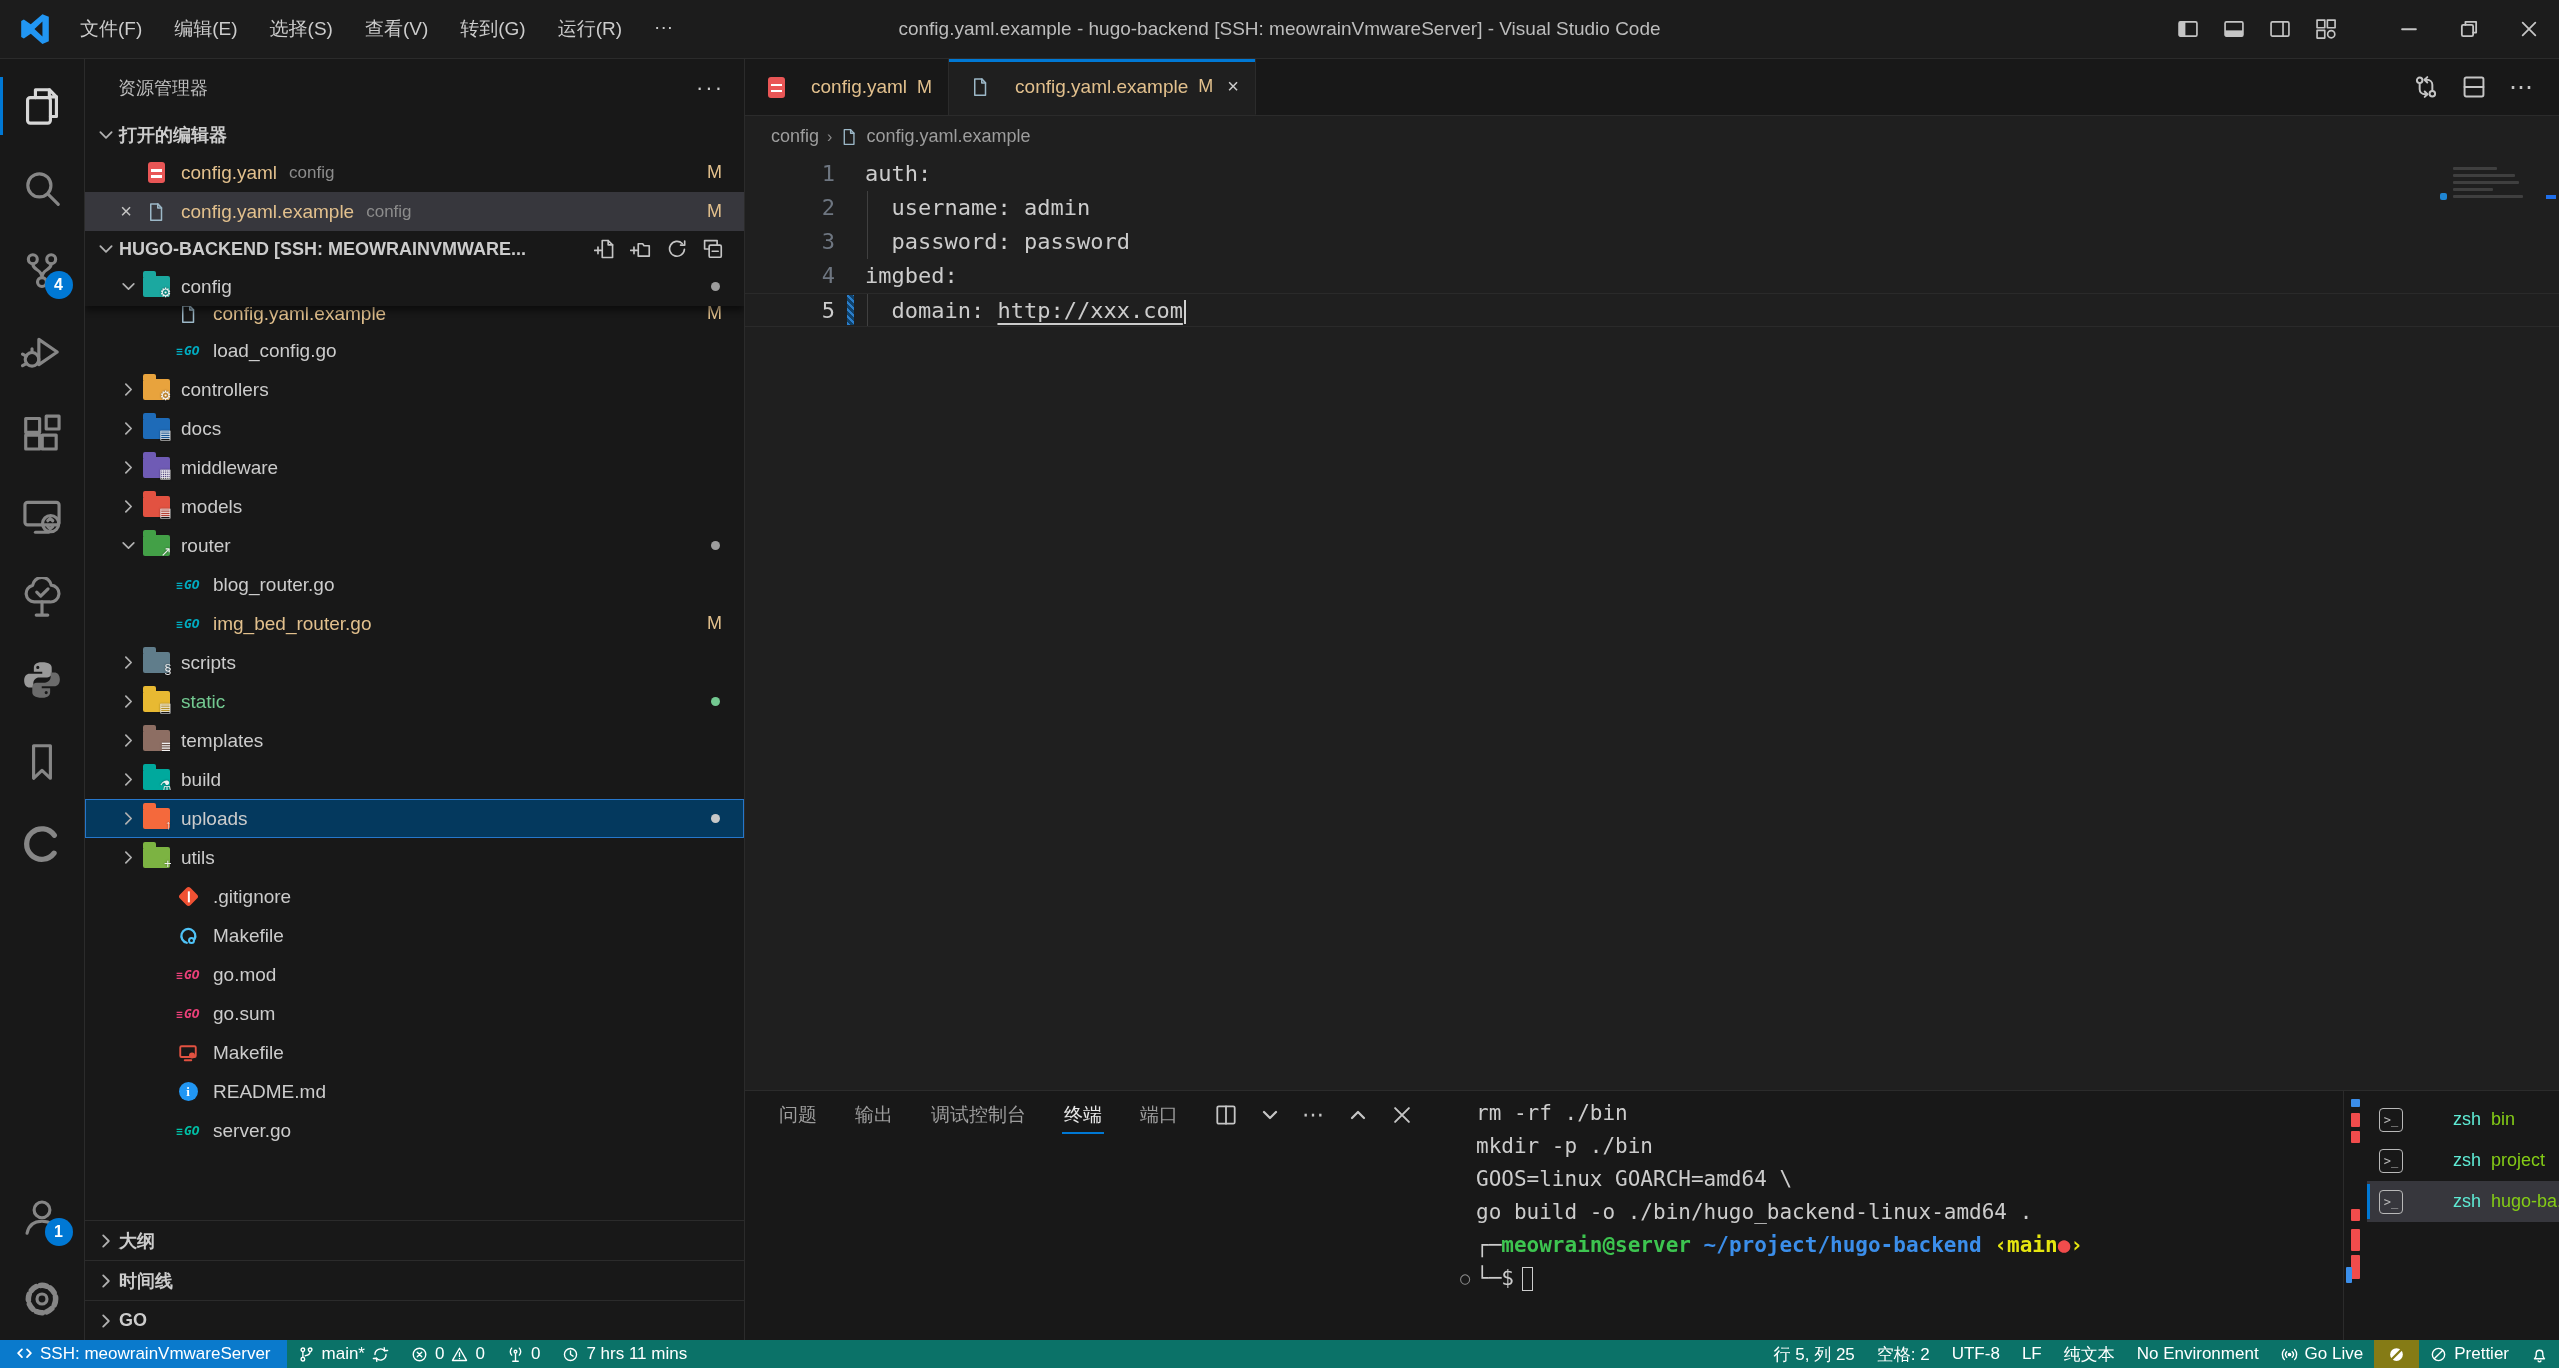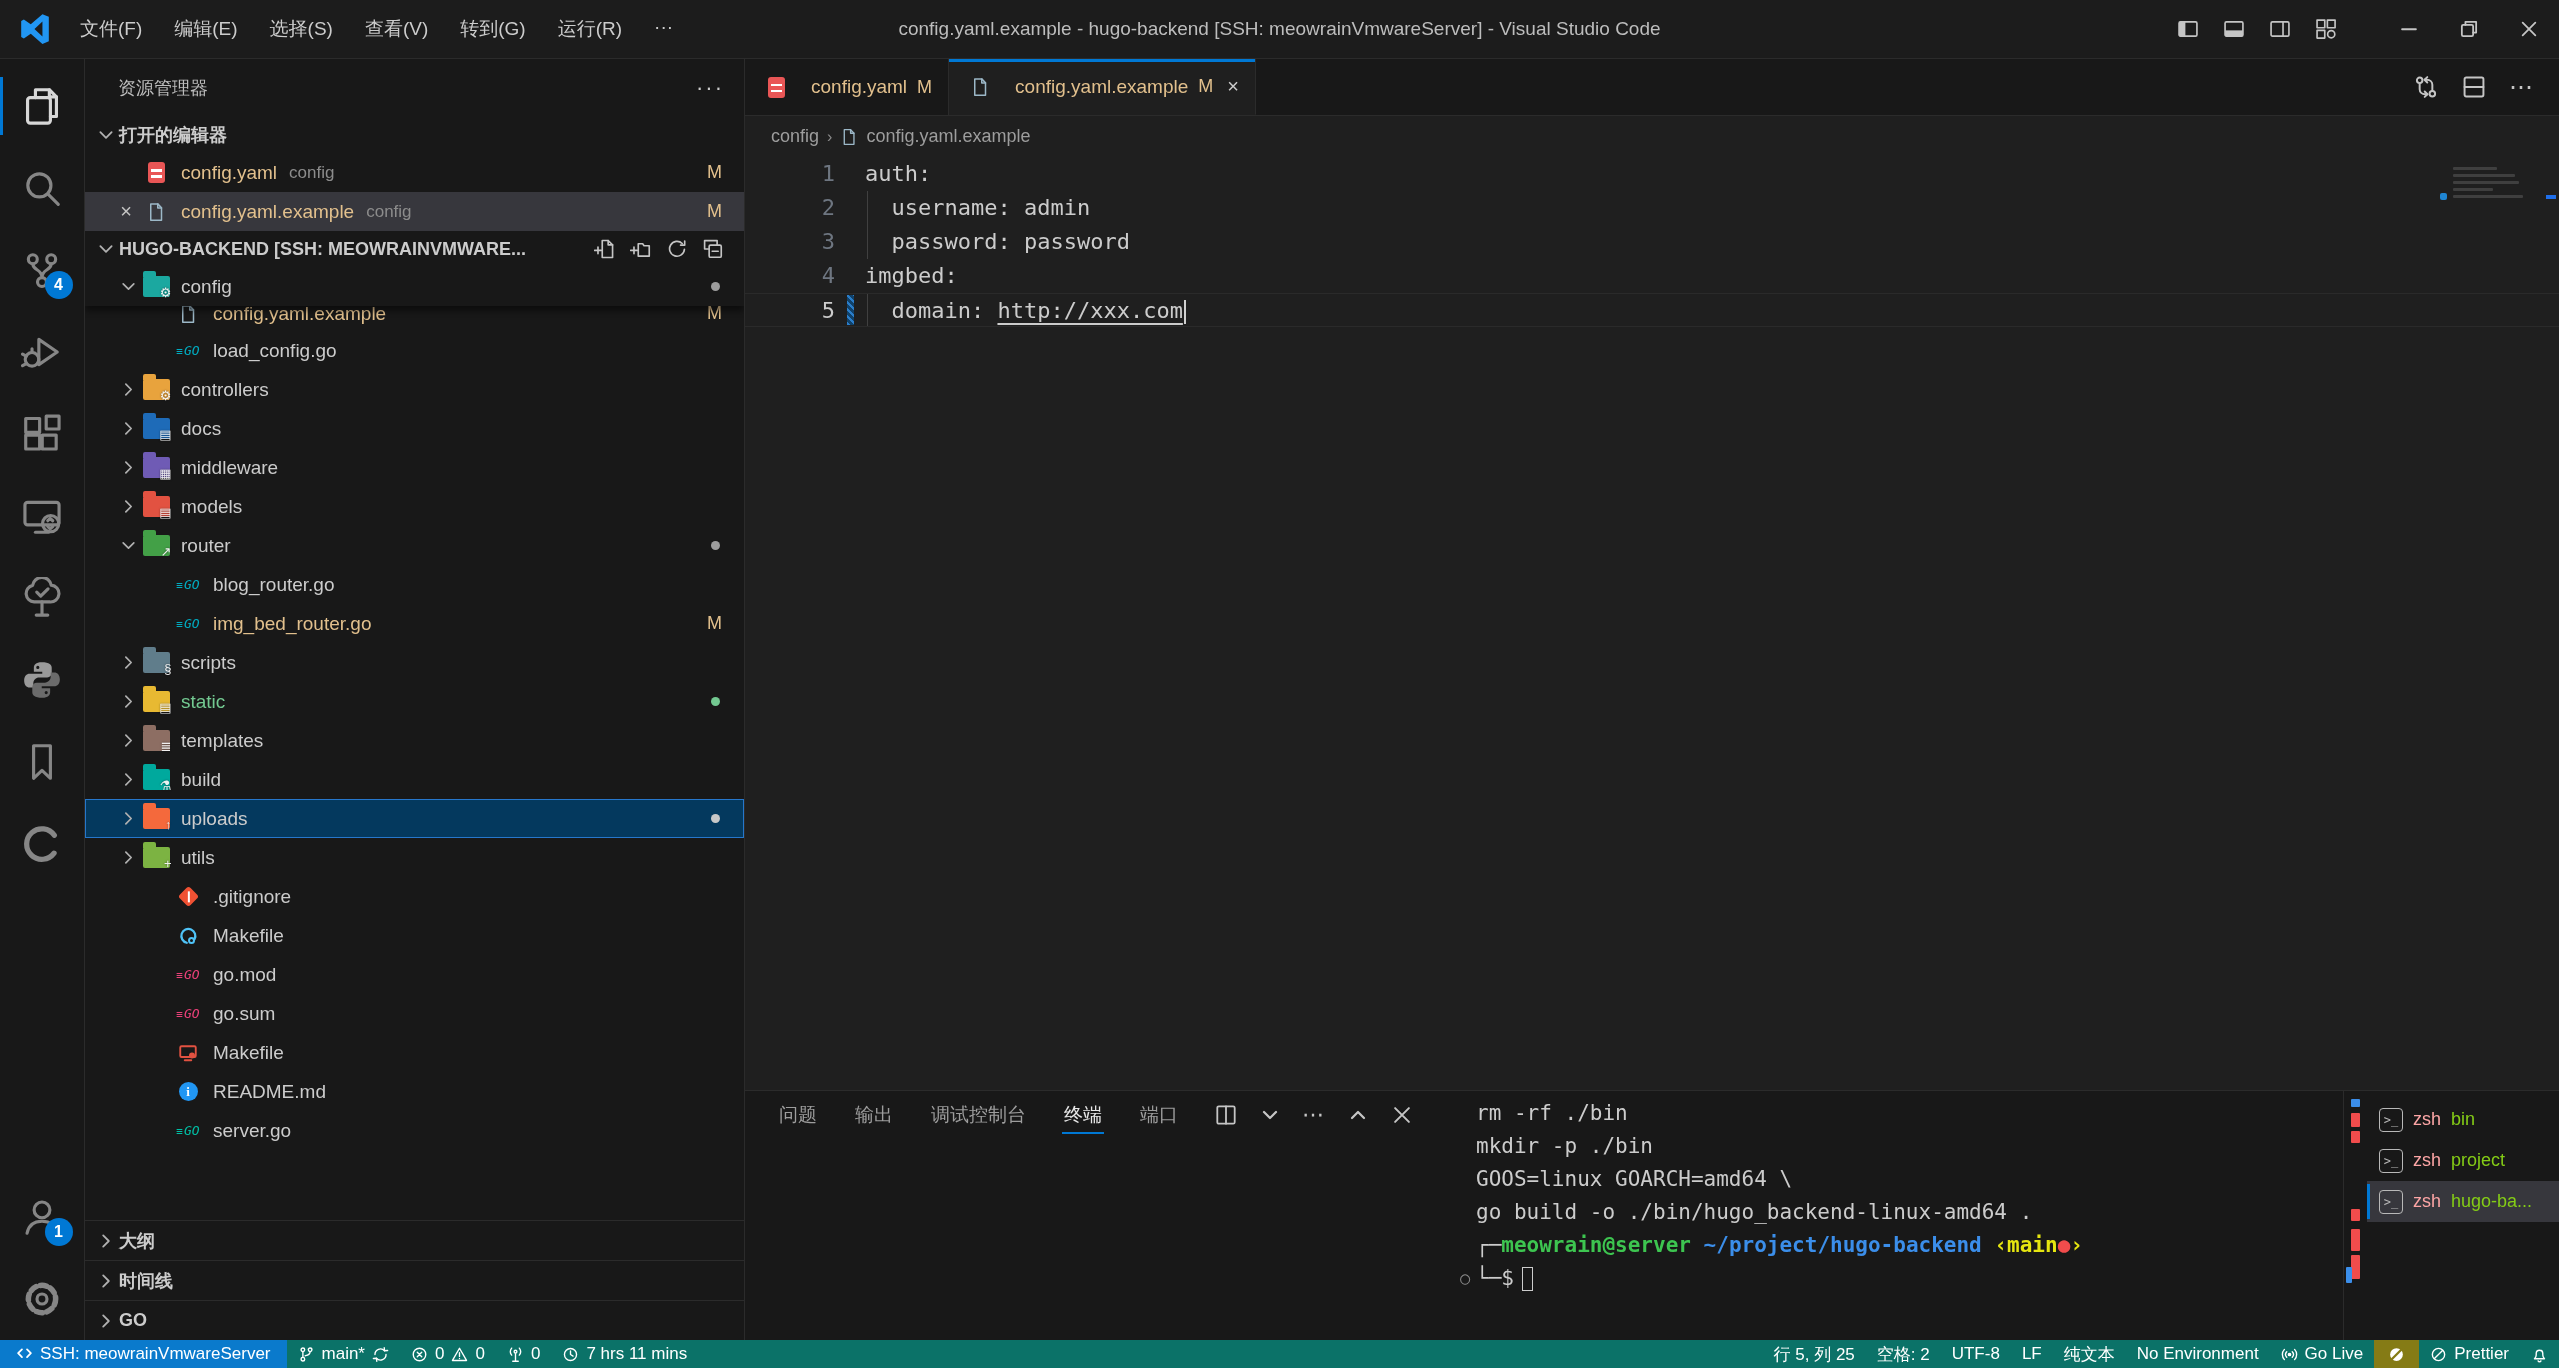--- a/index.html
+++ b/index.html
@@ -74,21 +74,21 @@
   .tree-row.sticky { box-shadow:0 5px 6px rgba(0,0,0,.45); position:relative; z-index:2;
     background:#181818; }
   .clip-wrap { height:25px; overflow:hidden; }
   .clip-wrap .row { margin-top:-12px; }
 
   .folder-ic { width:27px; height:21px; border-radius:2px; position:relative; }
   .folder-ic::before { content:""; position:absolute; top:-5px; left:0; width:13px; height:6px;
     border-radius:2px 2px 0 0; background:inherit; }
   .folder-ic .emblem { position:absolute; right:-2px; bottom:-3px; font-size:13px;
     color:rgba(255,255,255,.92); text-shadow:0 0 2px rgba(0,0,0,.6); }
-  .goic { font-size:13px; font-weight:normal; font-style:italic; letter-spacing:0;
+  .goic { font-size:13px; font-weight:bold; font-style:italic; letter-spacing:0;
     font-family:"DejaVu Sans Mono", monospace; }
   .goic i { font-style:normal; font-size:11px; margin-right:1px; }
   .yaml-ic { width:17px; height:21px; border-radius:3px; background:#e95656; position:relative; }
   .yaml-ic::before { content:""; position:absolute; left:3px; right:3px; top:7px; height:2.5px;
     background:#fff; box-shadow:0 6px 0 #fff; }
   .git-ic { width:15px; height:15px; background:#f05133; transform:rotate(45deg);
     border-radius:3px; position:relative; }
   .git-ic::before { content:""; position:absolute; left:7px; top:2px; bottom:2px; width:2px;
     background:#fff; transform:rotate(-45deg); }
   .readme-ic { width:19px; height:19px; border-radius:50%; background:#2196f3; color:#fff;
@@ -163,21 +163,21 @@
   .tseg.blue { color:#3b8eea; font-weight:bold; }
   .tseg.yellow { color:#e5e510; font-weight:bold; }
   .tseg.red { color:#f14c4c; }
   .term-cursor { display:inline-block; width:11px; height:24px; border:1.5px solid #cccccc;
     vertical-align:middle; margin-left:8px; }
   .term-deco { width:24px; position:relative; flex:none; border-left:1px solid #2b2b2b; }
   .deco-mark { position:absolute; left:7px; width:9px; border-radius:1px; }
   .term-list { width:192px; flex:none; padding-top:8px; font-size:18px; }
   .tl-row { display:flex; align-items:center; height:41px; padding-left:12px; gap:10px;
     color:#cccccc; position:relative; }
-  .tl-row .shellname { color:#fca5a5; }
+  .tl-row .shellname { color:#5eead4;margin-left:40px; }
   .tl-row .tl-desc { color:#84cc16; white-space:nowrap; overflow:hidden; }
   .tl-row.sel { background:#37373d; }
   .tl-row.sel::before { content:""; position:absolute; left:0; top:3px; bottom:3px; width:3px;
     background:#0078d4; }
   .tl-icon { width:24px; height:24px; border:1.5px solid #b9b9b9; border-radius:4px;
     color:#b9b9b9; font-size:12px; display:flex; align-items:center; justify-content:center;
     font-family:"DejaVu Sans Mono", monospace; flex:none; }
 
   
   .statusbar { height:28px; background:#0b7268; display:flex; align-items:center;

